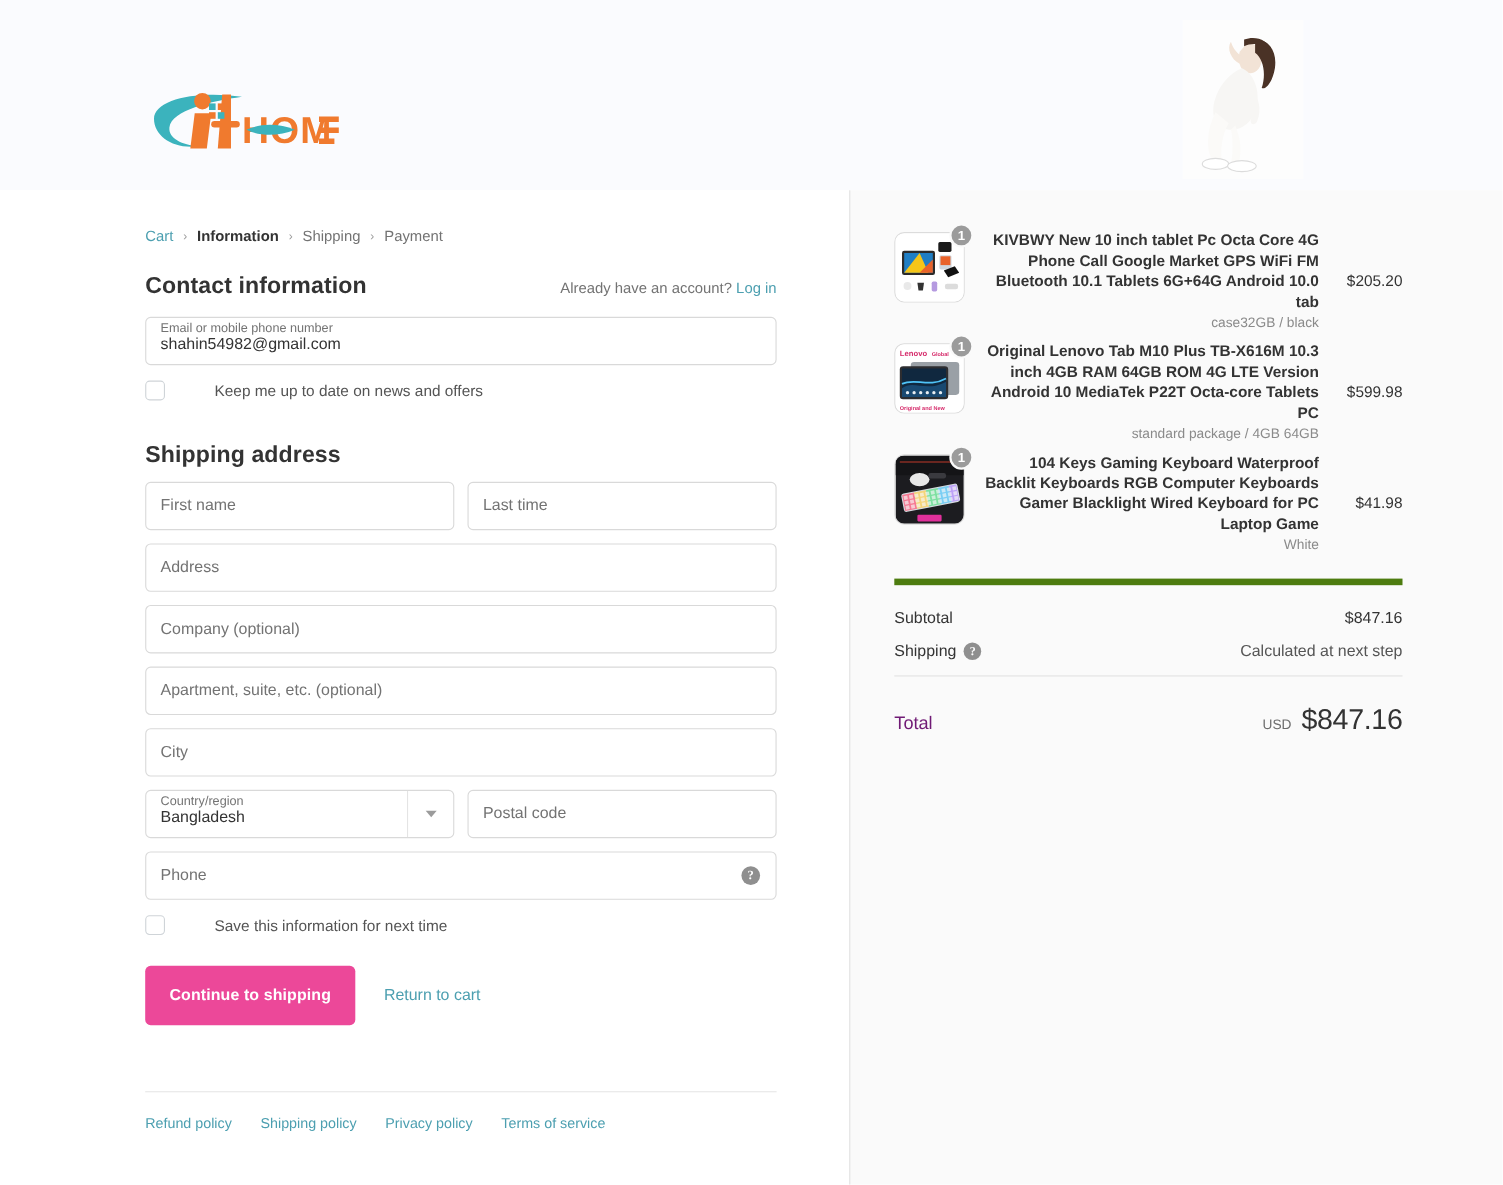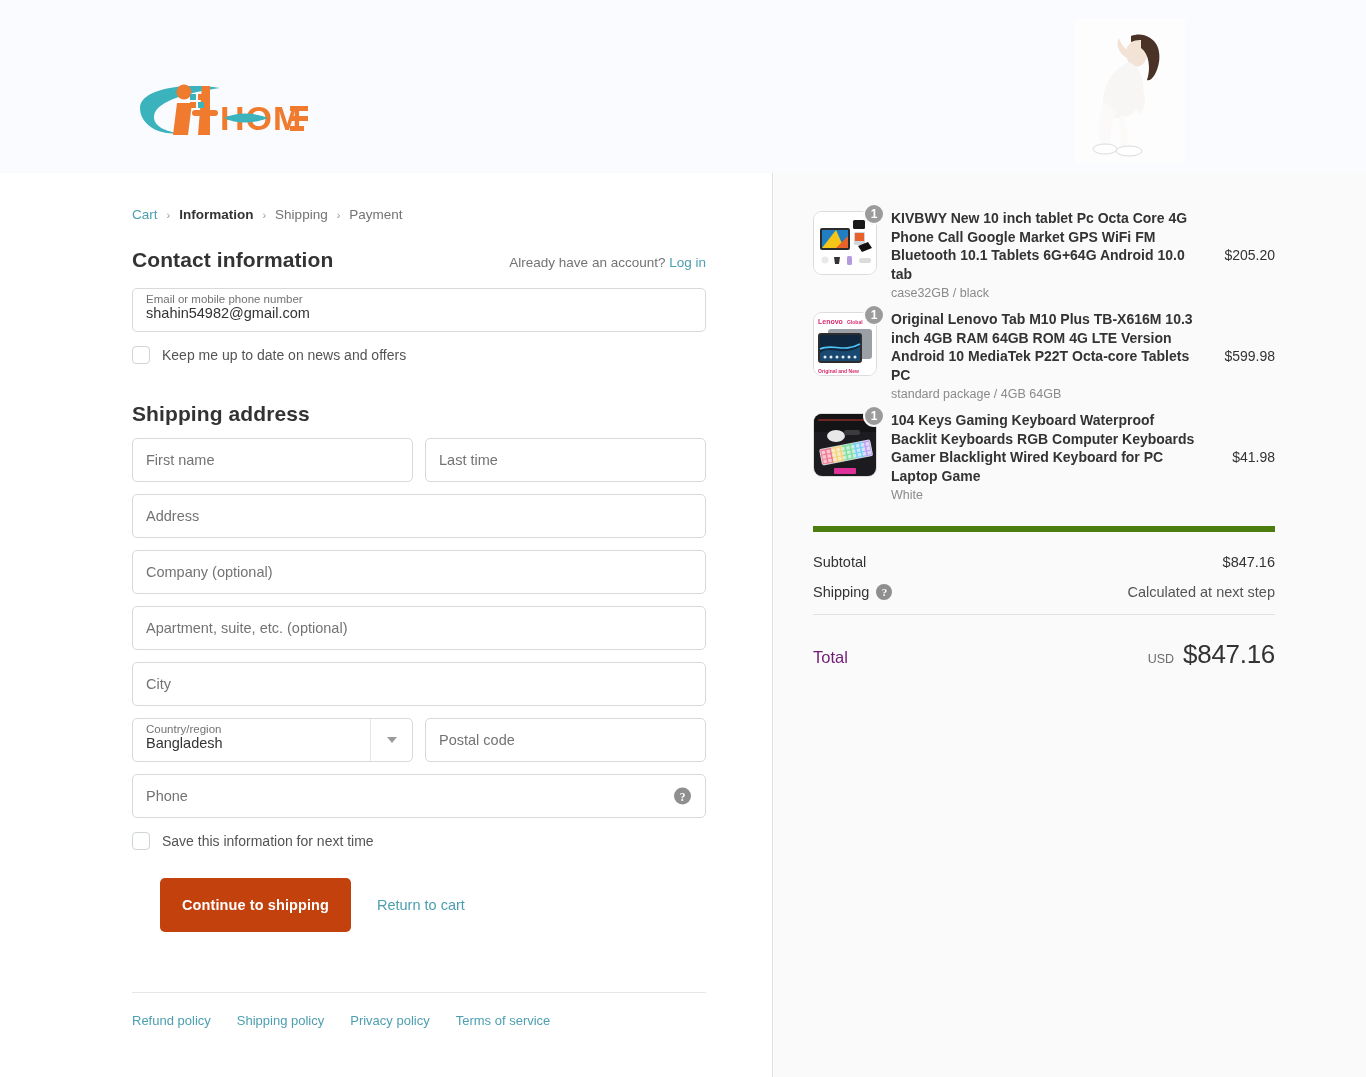--- a/index.html
+++ b/index.html
@@ -94,36 +94,36 @@
     width: 17px; height: 17px; border-radius: 50%;
     background: #8f8f8f; color: #fff; font-size: 11.5px; font-weight: bold;
     display: flex; align-items: center; justify-content: center;
     font-family: "Liberation Serif", serif; cursor: pointer;
   }
   .help-icon.inline {
     position: static; transform: none; margin-left: 7px;
     width: 16px; height: 16px; font-size: 11px;
   }
 
-  .check-row { display: flex; align-items: center; margin-top: 14px; }
+  .check-row { display: flex; align-items: center; margin-top: 14px; gap: 33px; }
   .checkbox {
     width: 18px; height: 18px; border: 1px solid #cfd4d8;
     border-radius: 4px; background: #fff; cursor: pointer; flex: 0 0 18px;
   }
   .check-label { font-size: 14px; color: #545454; margin-left: 12px; }
 
   h2.sec-title.ship { margin-top: 38px; display: block; }
 
   .actions { display: flex; align-items: center; margin-top: 28px; }
   .btn-primary {
-    background: #c2410c; color: #fff;
+    background: #ec4899; color: #fff;
     font-size: 14.5px; font-weight: bold;
     border: none; border-radius: 5px;
     padding: 0 22px; height: 54px; min-width: 184px;
-    cursor: pointer; letter-spacing: .1px; margin-left: 28px;
+    cursor: pointer; letter-spacing: .1px;
   }
   .btn-link {
     color: #4c9fb0; font-size: 14.5px; margin-left: 26px;
     text-decoration: none; cursor: pointer;
   }
 
   .footer-rule {
     border-top: 1px solid #e6e6e6; margin-top: 60px;
   }
   .footer-links { display: flex; gap: 26px; padding-top: 20px; }
@@ -144,21 +144,21 @@
     width: 64px; height: 64px; border: 1px solid #dcdcdc;
     border-radius: 9px; background: #fff; overflow: hidden;
   }
   .qty-badge {
     position: absolute; right: -8px; top: -8px;
     width: 22px; height: 22px; border-radius: 50%;
     background: #9b9b9b; color: #fff; font-size: 12px; font-weight: bold;
     display: flex; align-items: center; justify-content: center;
     border: 2px solid #fafafa;
   }
-  .item-mid { flex: 1; padding-left: 14px; padding-right: 10px; }
+  .item-mid { flex: 1; padding-left: 14px; padding-right: 10px; text-align: right; }
   .item-title {
     font-size: 14px; font-weight: bold; color: #333; line-height: 18.5px;
   }
   .item-variant { font-size: 12.5px; color: #8a8a8a; margin-top: 3px; }
   .item-price {
     font-size: 14px; color: #333; white-space: nowrap;
     align-self: center; text-align: right; min-width: 66px;
   }
 
   .totals-rule { border-top: 6px solid #4d7c0f; margin-top: 24px; padding-top: 22px; }

